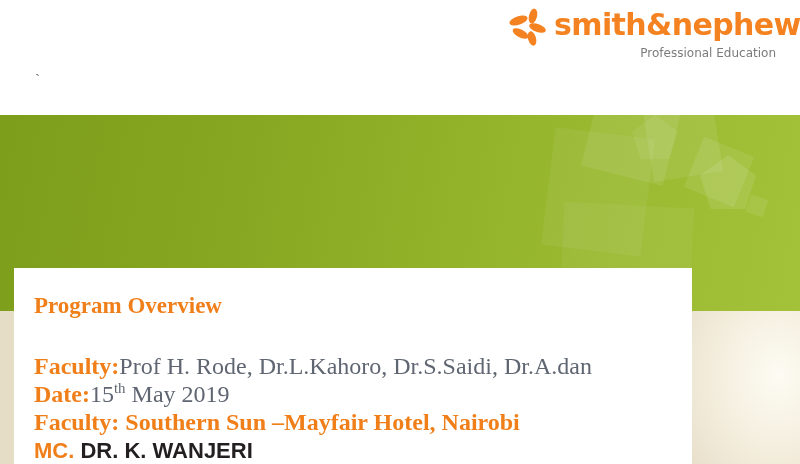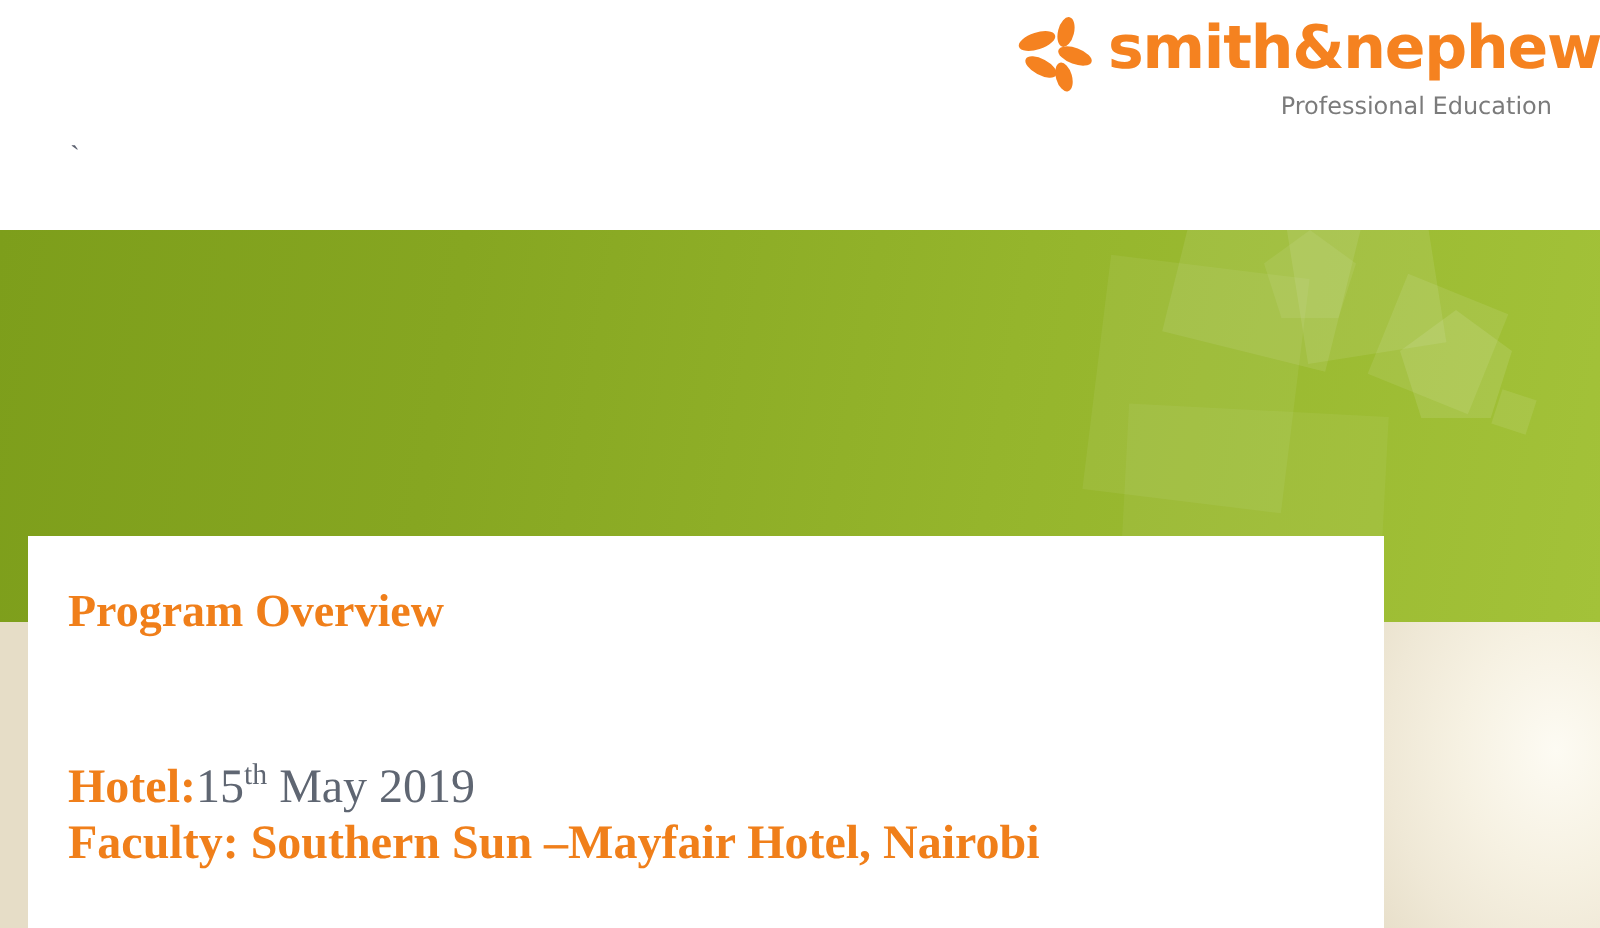--- a/index.html
+++ b/index.html
@@ -239,25 +239,31 @@
     <div class="shp s6"></div>
     <div class="pent"></div>
     <div class="pent2"></div>
   </div>
 
 
   <div class="content-card">
 
     <div class="overview-heading">Program Overview</div>
 
+    <div class="detail-line line-faculty">
+      <span class="lbl-orange">Faculty:</span><span class="val-gray">Prof H. Rode, Dr.L.Kahoro, Dr.S.Saidi, Dr.A.dan</span>
+    </div>
 
     <div class="detail-line line-date">
-      <span class="lbl-orange">Hotel:</span><span class="val-gray">15</span><span class="val-gray sup">th</span><span class="val-gray"> May 2019</span>
+      <span class="lbl-orange">Date:</span><span class="val-gray">15</span><span class="val-gray sup">th</span><span class="val-gray"> May 2019</span>
     </div>
 
     <div class="detail-line line-venues">
       <span class="lbl-orange">Faculty:</span><span class="val-orange"> Southern Sun –Mayfair Hotel, Nairobi</span>
     </div>
 
+    <div class="detail-line line-mc">
+      <span class="mc-lbl">MC.</span><span class="val-dark"> DR. K. WANJERI</span>
+    </div>
 
   </div>
 
 </div>
 
 </body></html>

